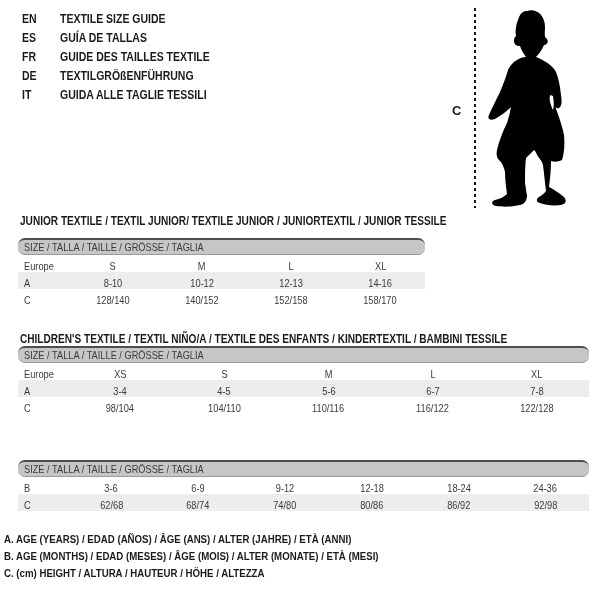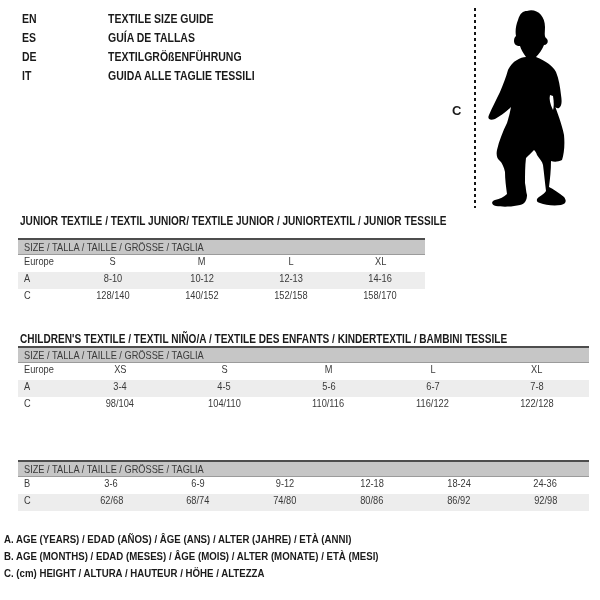--- a/index.html
+++ b/index.html
@@ -5,58 +5,62 @@
   html,body{margin:0;padding:0;background:#fff;}
   .page{position:relative;width:600px;height:600px;background:#ffffff;
         font-family:"Liberation Sans",sans-serif;color:#1a1a1a;overflow:hidden;}
 
   
   .cond{display:inline-block;transform:scaleX(.84);transform-origin:0 50%;white-space:nowrap;}
   .condc{display:inline-block;transform:scaleX(.84);transform-origin:50% 50%;white-space:nowrap;}
 
   
   .langs{position:absolute;left:22px;top:9px;font-weight:bold;font-size:12.5px;}
-  .lang-row{display:flex;height:19px;align-items:center;gap:48px;}
+  .lang-row{display:flex;height:19px;align-items:center;}
   .lang-code{width:38px;}
 
   
   .fig-line{position:absolute;left:474px;top:8px;width:2px;height:200px;
             background-image:repeating-linear-gradient(to bottom,#141414 0 3px,transparent 3px 6px);}
   .fig-label{position:absolute;left:452px;top:103px;font-weight:bold;font-size:13px;}
   .baby{position:absolute;left:479px;top:0;}
 
   
   .section-title{position:absolute;left:20px;font-weight:bold;font-size:12px;line-height:15px;}
 
   
   .tbl{position:absolute;left:18px;}
   .tbl-header{height:17px;background:#c6c6c6;border-top:2px solid #4d4d4d;border-bottom:1px solid #9b9b9b;
               box-sizing:border-box;display:flex;align-items:center;padding-left:6px;
-              font-size:11px;color:#3a3a3a;}
-  .trow{display:flex;height:17px;align-items:flex-start;font-size:11px;color:#3a3a3a;}
+              font-size:11px;color:#3a3a3a;border-radius:7px;}
+  .trow{display:flex;height:17px;align-items:flex-end;font-size:11px;color:#3a3a3a;}
   .trow.shaded{background:#ededed;}
   .tlabel{width:50px;padding-left:6px;box-sizing:border-box;}
   .tcell{flex:1;text-align:center;}
 
   
   .footnotes{position:absolute;left:4px;top:531px;font-weight:bold;font-size:11.5px;line-height:17px;}
 </style>
 </head>
 <body>
 
 <div class="page">
 
   <div class="langs">
     <div class="lang-row">
       <span class="lang-code"><span class="cond">EN</span></span>
       <span class="cond">TEXTILE SIZE GUIDE</span>
     </div>
     <div class="lang-row">
       <span class="lang-code"><span class="cond">ES</span></span>
       <span class="cond">GUÍA DE TALLAS</span>
+    </div>
+    <div class="lang-row">
+      <span class="lang-code"><span class="cond">FR</span></span>
+      <span class="cond">GUIDE DES TAILLES TEXTILE</span>
     </div>
     <div class="lang-row">
       <span class="lang-code"><span class="cond">DE</span></span>
       <span class="cond">TEXTILGRÖßENFÜHRUNG</span>
     </div>
     <div class="lang-row">
       <span class="lang-code"><span class="cond">IT</span></span>
       <span class="cond">GUIDA ALLE TAGLIE TESSILI</span>
     </div>
   </div>

